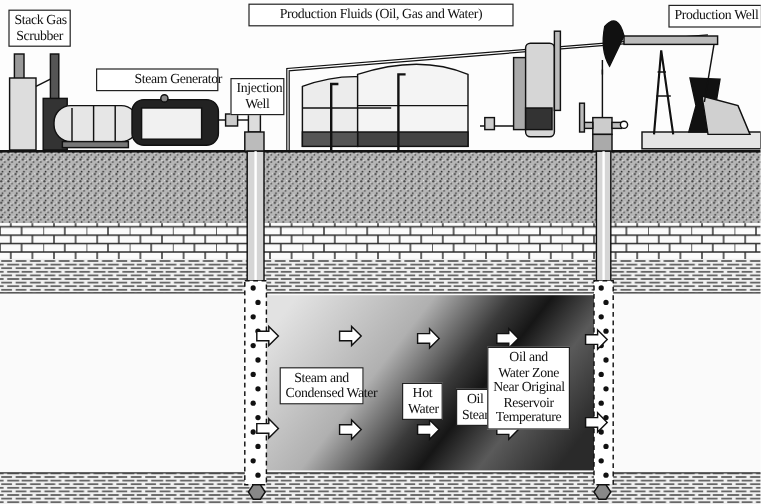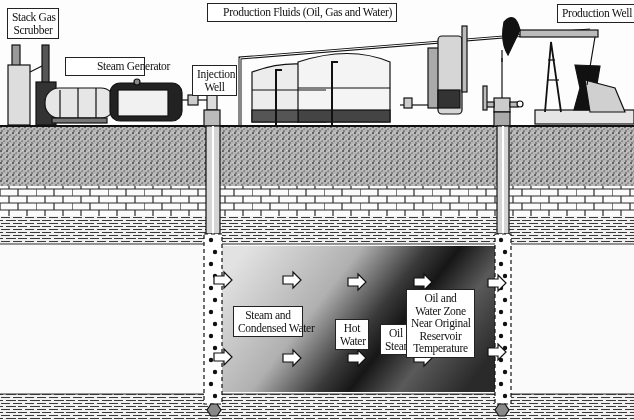--- a/index.html
+++ b/index.html
@@ -187,28 +187,28 @@
     <use href="#arrow" x="414" y="358"></use>
     <use href="#arrow" x="488" y="283"></use>
     <use href="#arrow" x="488" y="352"></use>
   </g>
 </svg>
 
 <div class="label" style="left:7px;top:8px;width:52px;">
   <span>Stack Gas</span>
   <span>Scrubber</span>
 </div>
-<div class="label" style="left:65px;top:57px;width:80px;padding-left:31px;">
+<div class="label" style="left:80px;top:57px;width:102px;padding-left:31px;">
   <span>Steam Generator</span>
 </div>
 <div class="label" style="left:192px;top:45px;width:45px;margin-top:20px;">
   <span>Injection</span>
   <span>Well</span>
 </div>
-<div class="label" style="left:207px;top:3px;width:190px;text-align:right;">
+<div class="label" style="left:207px;top:3px;width:221px;">
   <span>Production Fluids (Oil, Gas and Water)</span>
 </div>
 <div class="label" style="left:557px;top:4px;width:78px;">
   <span>Production Well</span>
 </div>
 
 <div class="label" style="left:233px;top:306px;width:70px;text-align:center;">
   <span>Steam and</span>
   <span>Condensed Water</span>
 </div>

